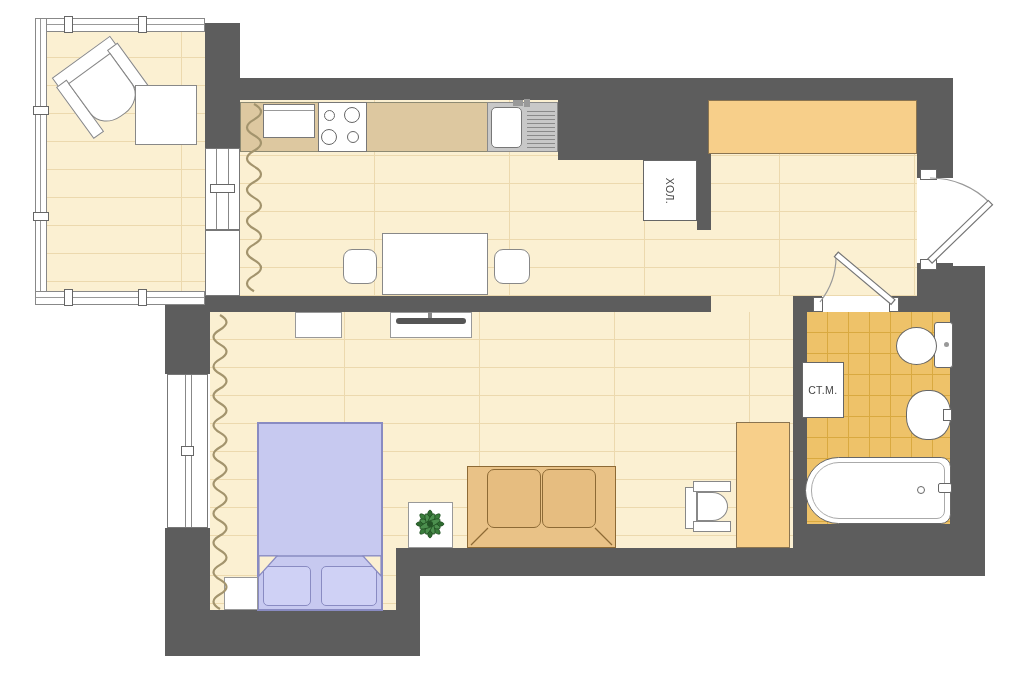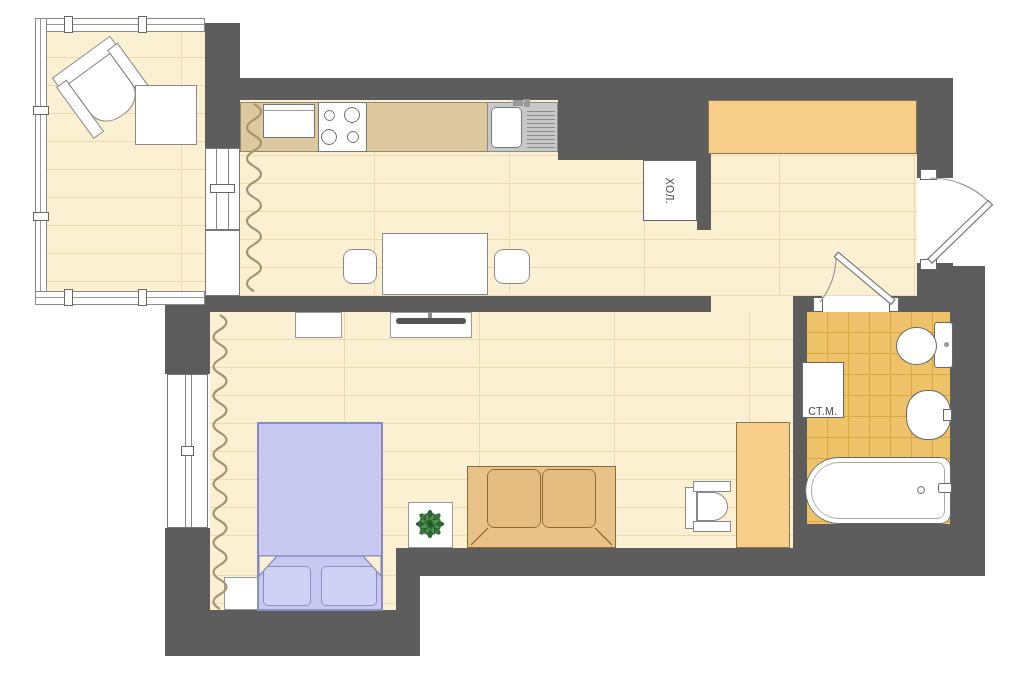--- a/index.html
+++ b/index.html
@@ -117,21 +117,21 @@
   <div class="a" style="left:487px;top:469px;width:54px;height:59px;background:#e6bd80;border:1.3px solid #8d6a35;border-radius:7px;"></div>
   <div class="a" style="left:542px;top:469px;width:54px;height:59px;background:#e6bd80;border:1.3px solid #8d6a35;border-radius:7px;"></div>
 
   <div class="a white" style="left:685px;top:487px;width:12px;height:42px;border-color:#888;"></div>
   <div class="a white" style="left:693px;top:481px;width:38px;height:11px;border-color:#888;"></div>
   <div class="a white" style="left:693px;top:521px;width:38px;height:11px;border-color:#888;"></div>
   <div class="a white" style="left:697px;top:492px;width:31px;height:29px;border-color:#888;border-radius:0 50% 50% 0 / 0 50% 50% 0;"></div>
 
   <div class="a orange" style="left:736px;top:422px;width:54px;height:126px;"></div>
 
-  <div class="a white lbl" style="left:802px;top:362px;width:42px;height:56px;border-color:#666;align-items:flex-end;">
+  <div class="a white lbl" style="left:802px;top:362px;width:42px;height:56px;border-color:#666;">
     <span>СТ.М.</span>
   </div>
   <div class="a white" style="left:934px;top:322px;width:19px;height:46px;border-color:#666;border-radius:3px;"></div>
   <div class="a white" style="left:896px;top:327px;width:41px;height:38px;border-color:#666;border-radius:50%;"></div>
   <div class="a" style="left:944px;top:342px;width:5px;height:5px;background:#999;border-radius:50%;"></div>
   <div class="a white" style="left:906px;top:390px;width:45px;height:50px;border-color:#666;border-radius:45% 45% 45% 45%;"></div>
   <div class="a white" style="left:943px;top:409px;width:9px;height:12px;border-color:#666;"></div>
   <div class="a white" style="left:805px;top:457px;width:146px;height:67px;border:1.3px solid #666;border-radius:34px 10px 10px 34px / 34px 10px 10px 34px;"></div>
   <div class="a" style="left:811px;top:462px;width:134px;height:57px;border:1px solid #aaa;border-radius:28px 8px 8px 28px / 28px 8px 8px 28px;"></div>
   <div class="a circ" style="left:917px;top:486px;width:8px;height:8px;"></div>

